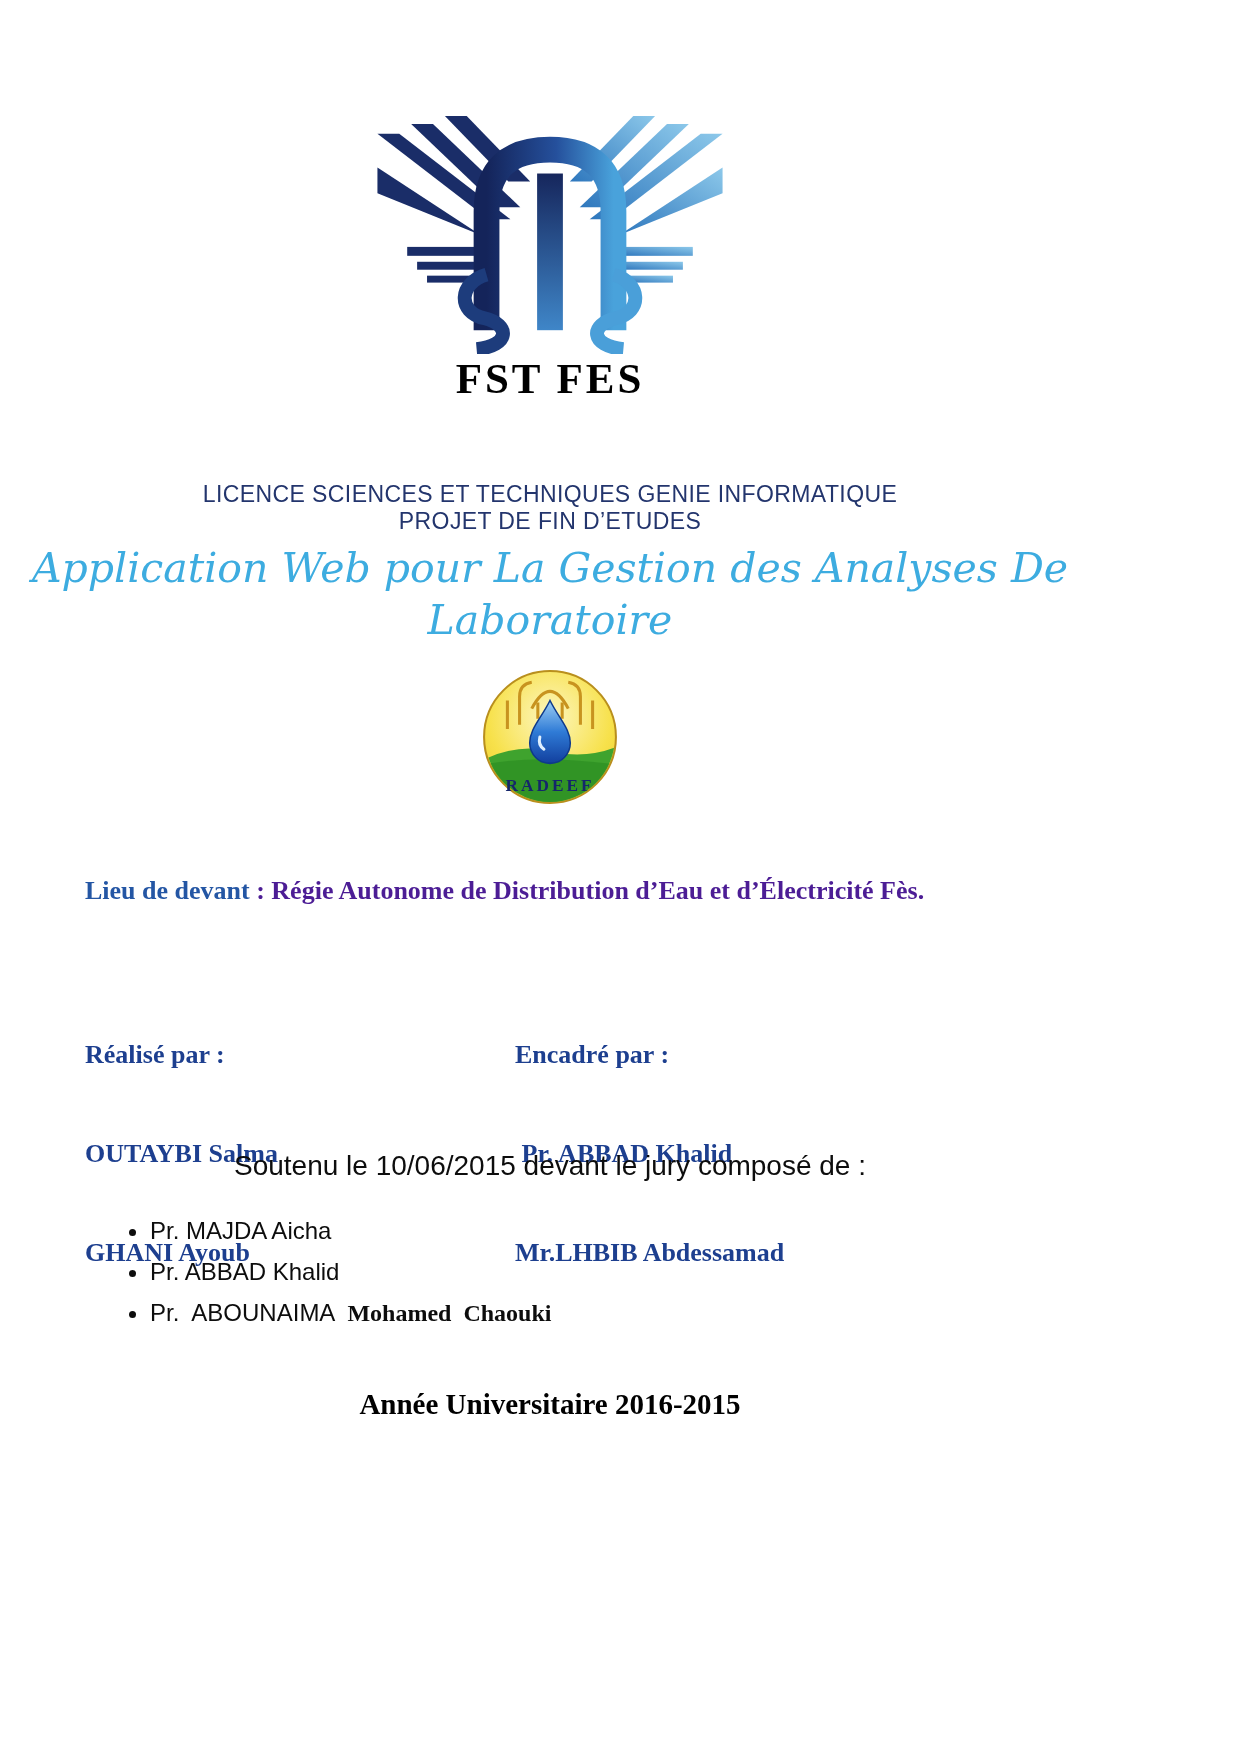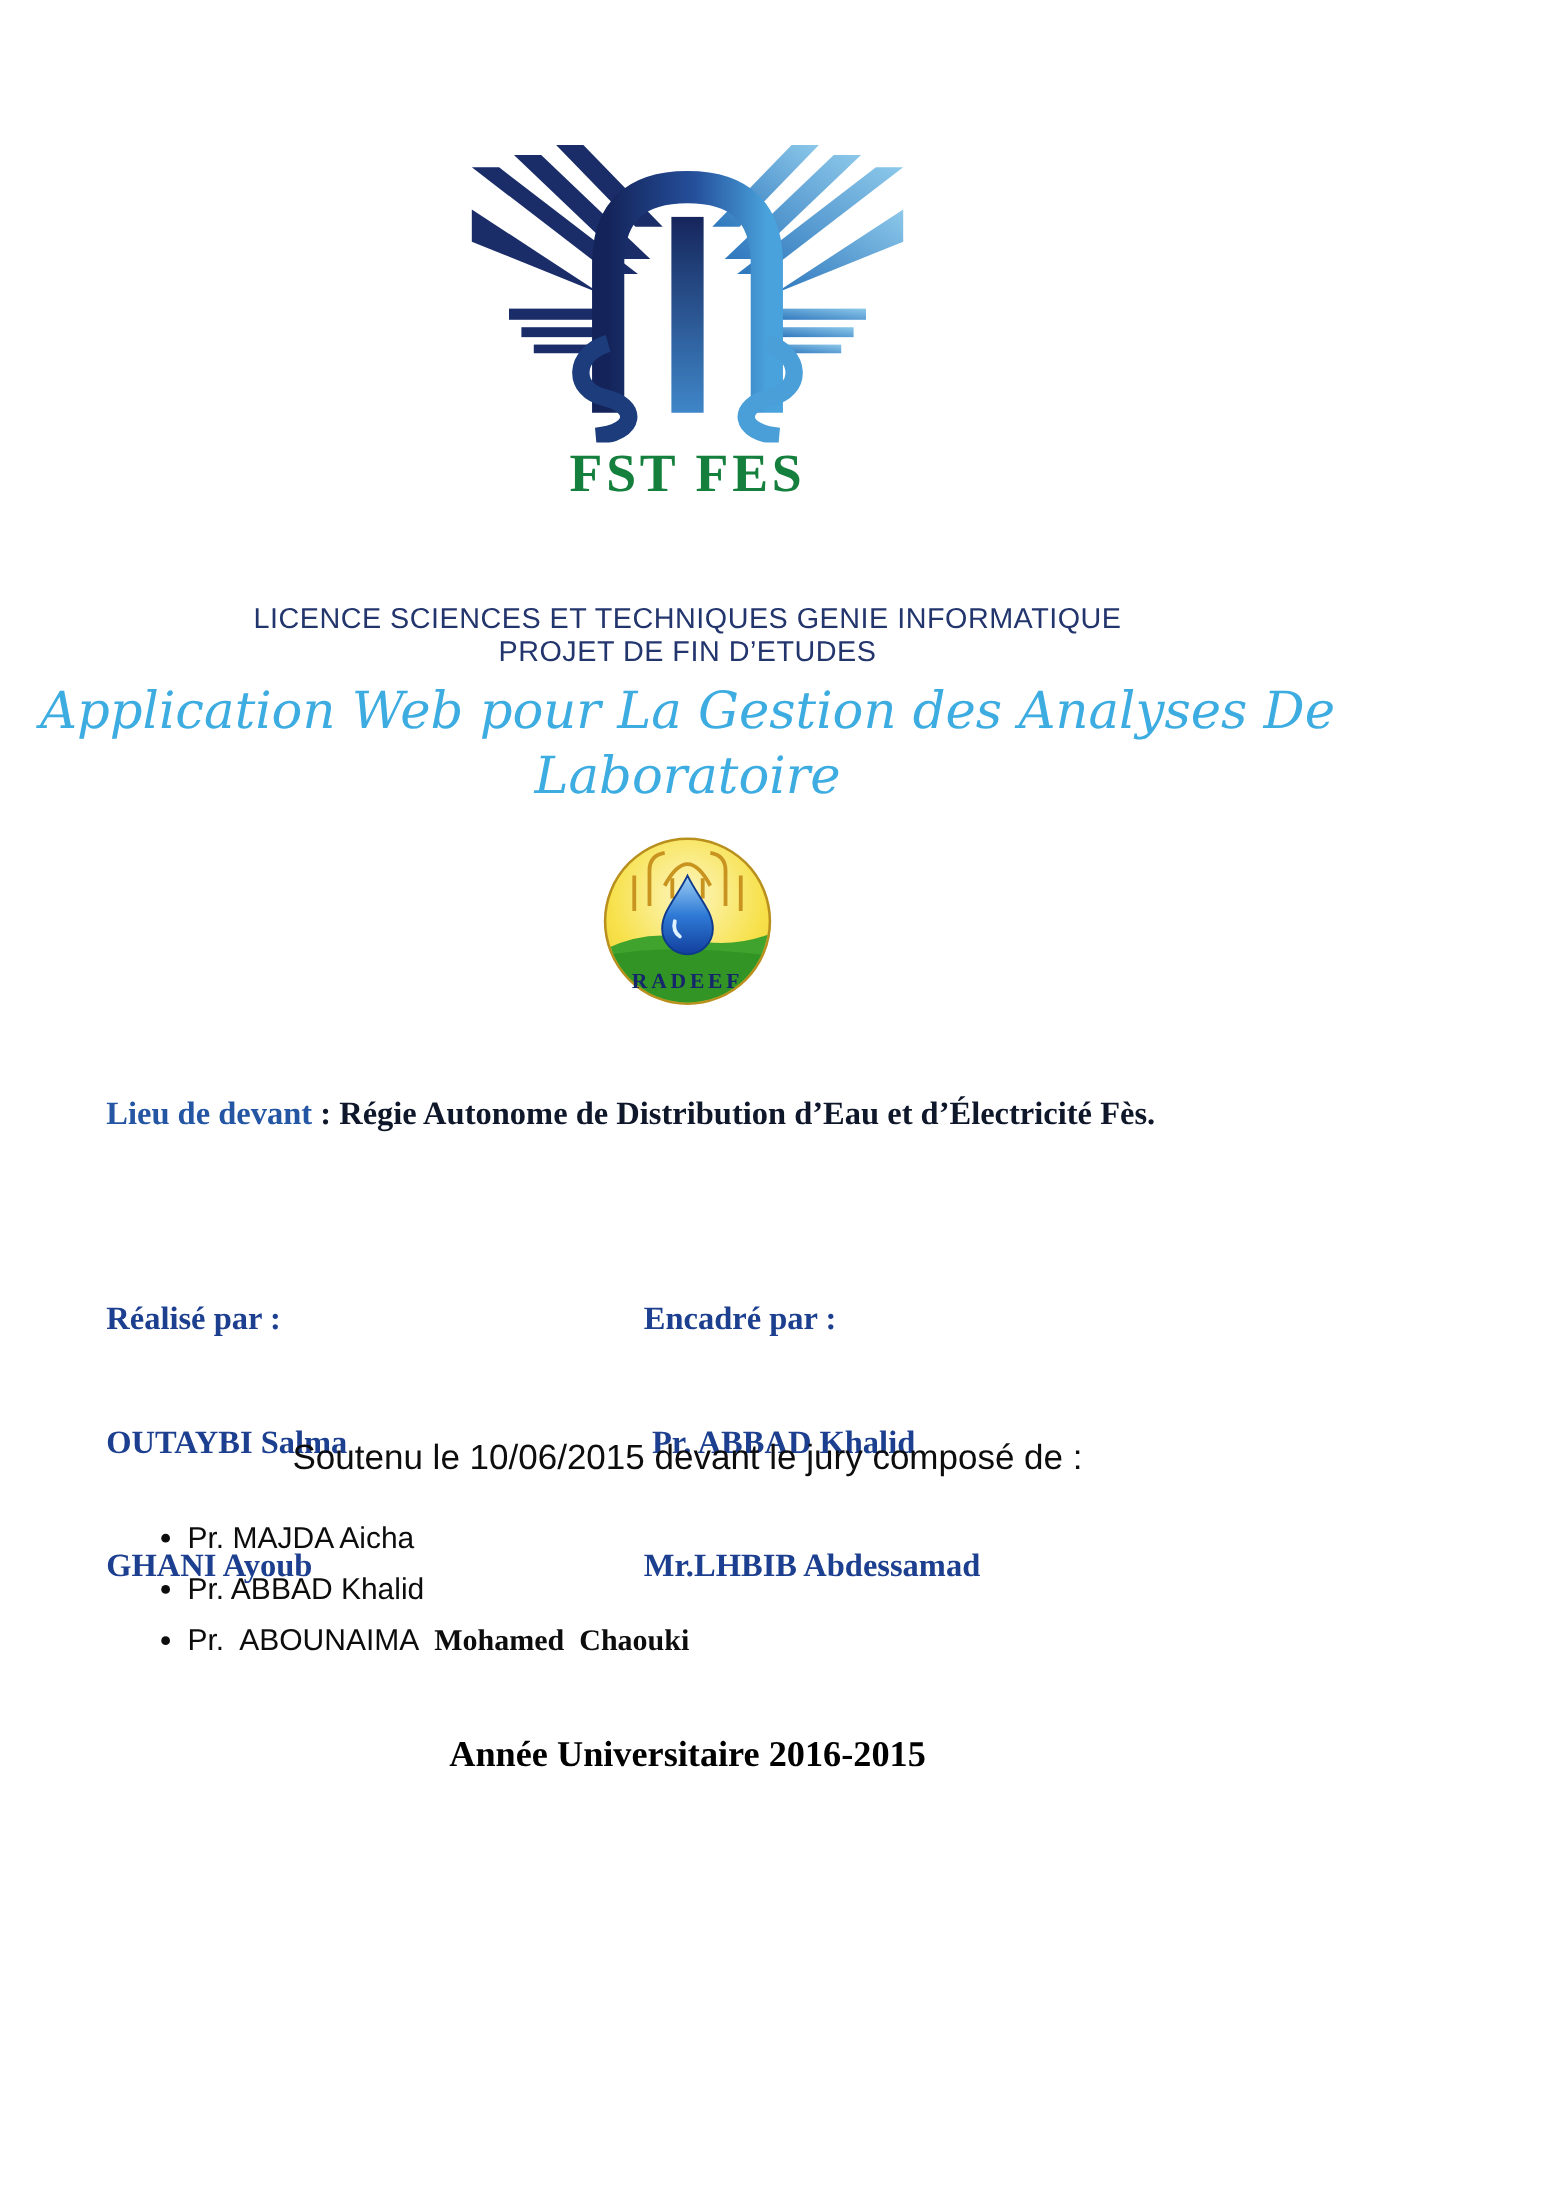--- a/index.html
+++ b/index.html
@@ -11,21 +11,21 @@
     overflow:hidden;
   }
   .page { position:absolute; inset:0; background:#fff; }
   
   .content { position:absolute; left:0; top:0; width:1100px; height:1754px; }
 
   
   .fst-logo { position:absolute; top:116px; left:50%; transform:translateX(-50%); width:372px; text-align:center; }
   .fst-text {
     font-family:"Liberation Serif", serif; font-weight:bold;
-    font-size:43px; letter-spacing:3px; color:#15803d; margin-top:-4px;
+    font-size:43px; letter-spacing:3px; color:#000000; margin-top:-4px;
   }
 
   
   .headers { position:absolute; top:464px; left:0; width:1100px; text-align:center; color:#23356d; }
   .h-line { font-size:23px; letter-spacing:.4px; }
   .h-line.second { margin-top:17px; }
 
   
   .doc-title {
     position:absolute; top:542px; left:0; width:1100px; text-align:center;
@@ -36,21 +36,21 @@
   
   .radeef { position:absolute; top:666px; left:50%; transform:translateX(-50%); width:142px; height:142px; }
 
   
   .stage {
     position:absolute; top:876px; left:85px; width:1010px;
     font-family:"Liberation Serif", serif; font-weight:bold; font-size:26px;
     white-space:pre-wrap;
   }
   .stage .label { color:#2456a4; }
-  .stage .value { color:#0f172a; }
+  .stage .value { color:#4c1d95; }
 
   
   .col {
     position:absolute; font-family:"Liberation Serif", serif; font-weight:bold;
     font-size:26px; color:#1d3f8f; line-height:33px; white-space:pre-wrap;
   }
   .col.left  { top:972px; left:85px;  }
   .col.right { top:972px; left:515px; }
 
   

